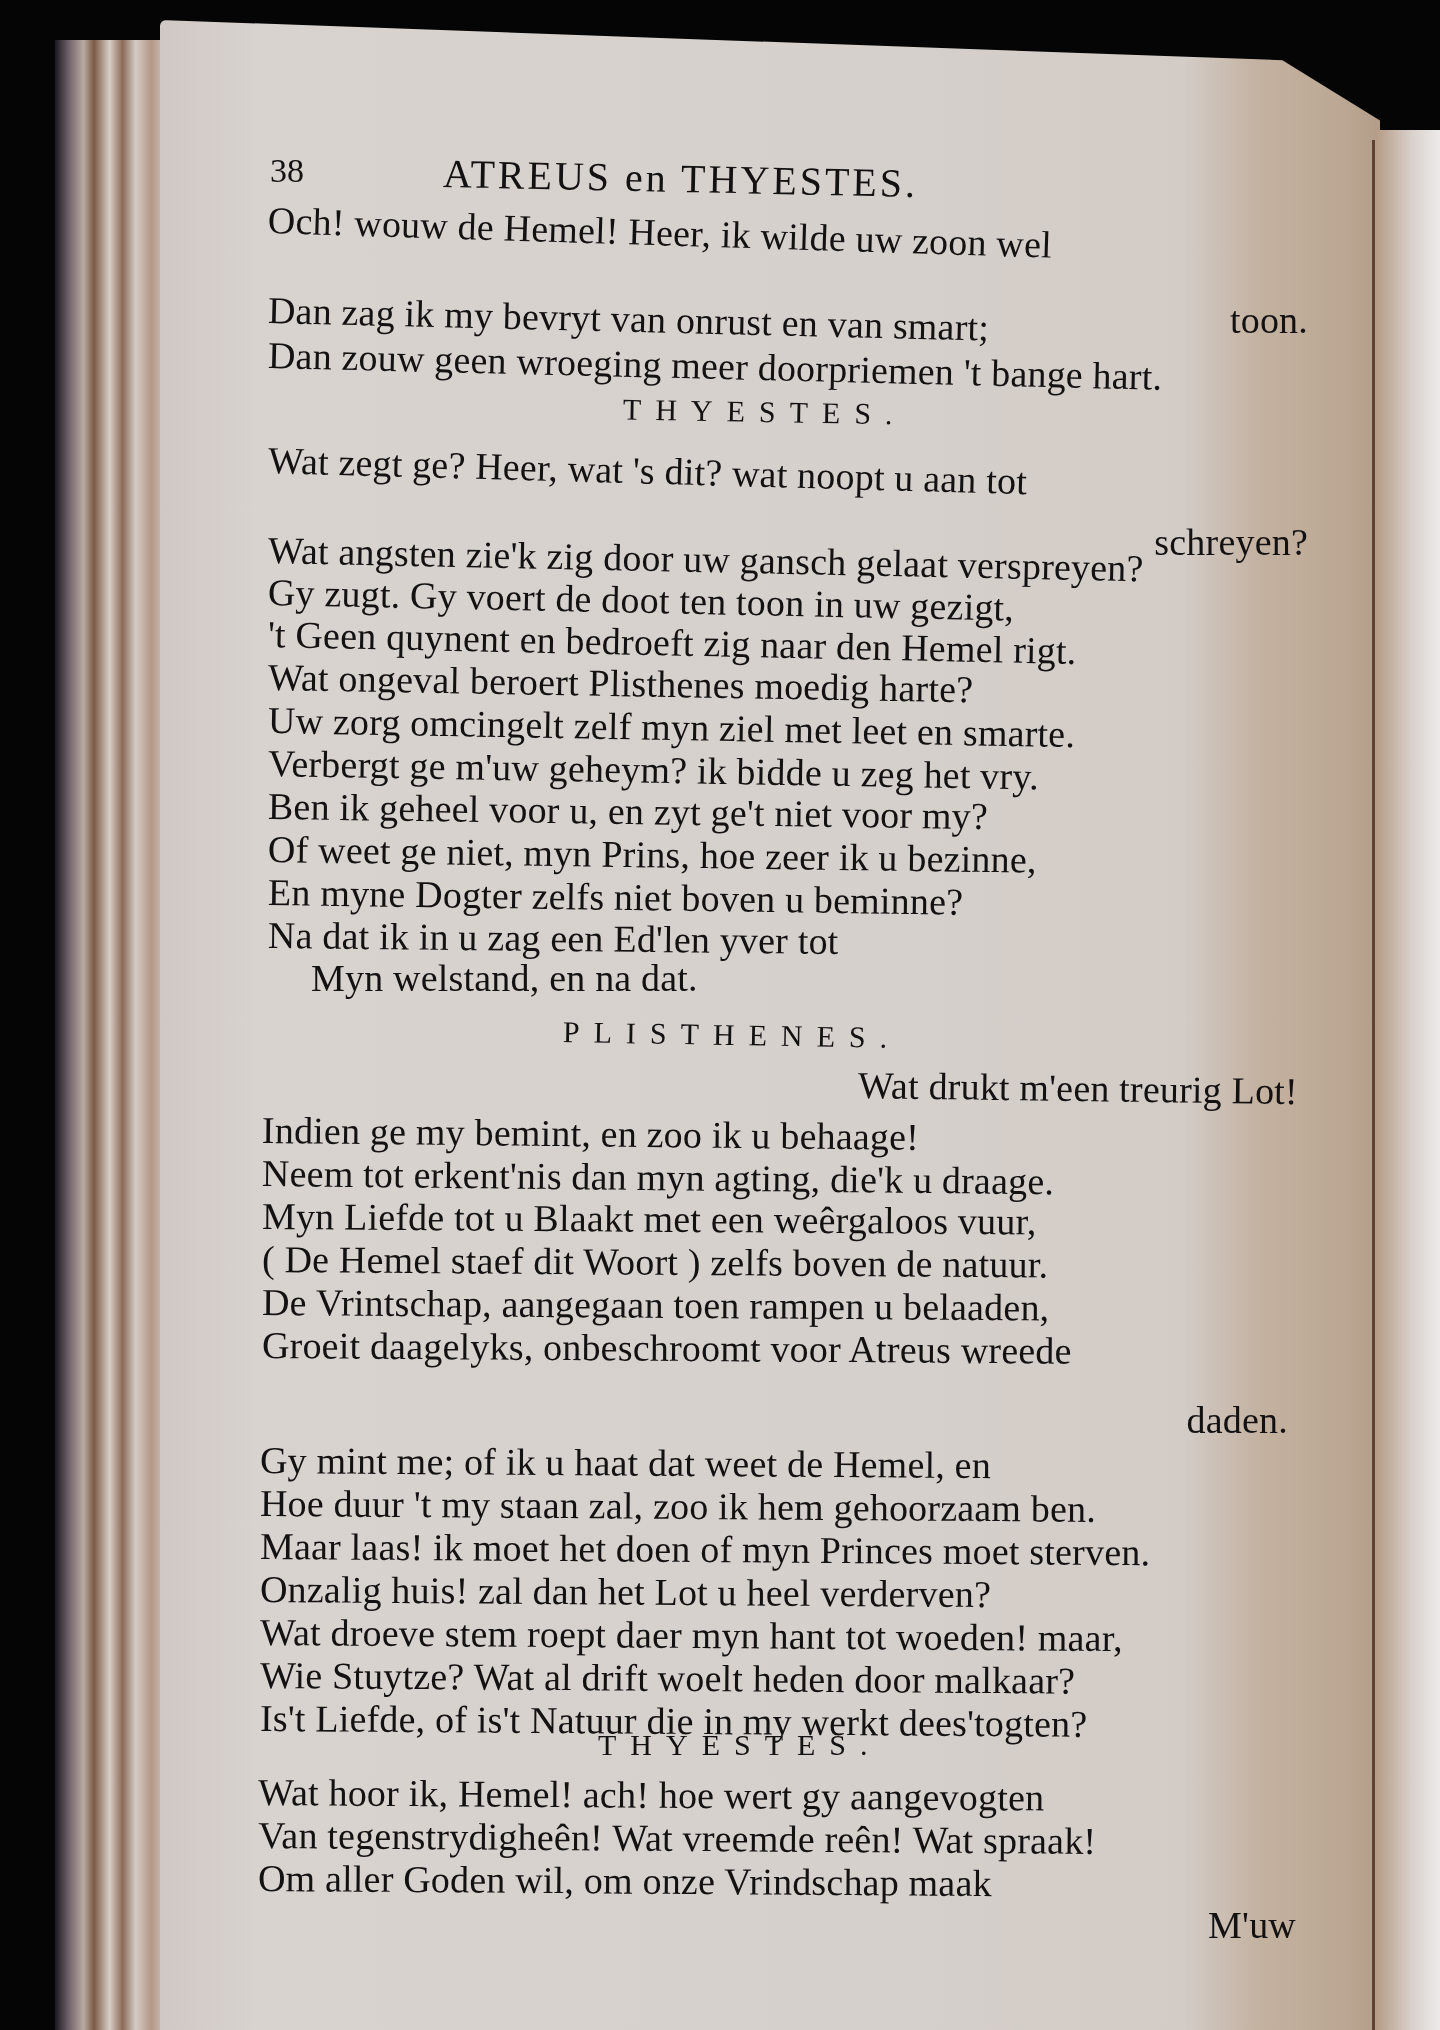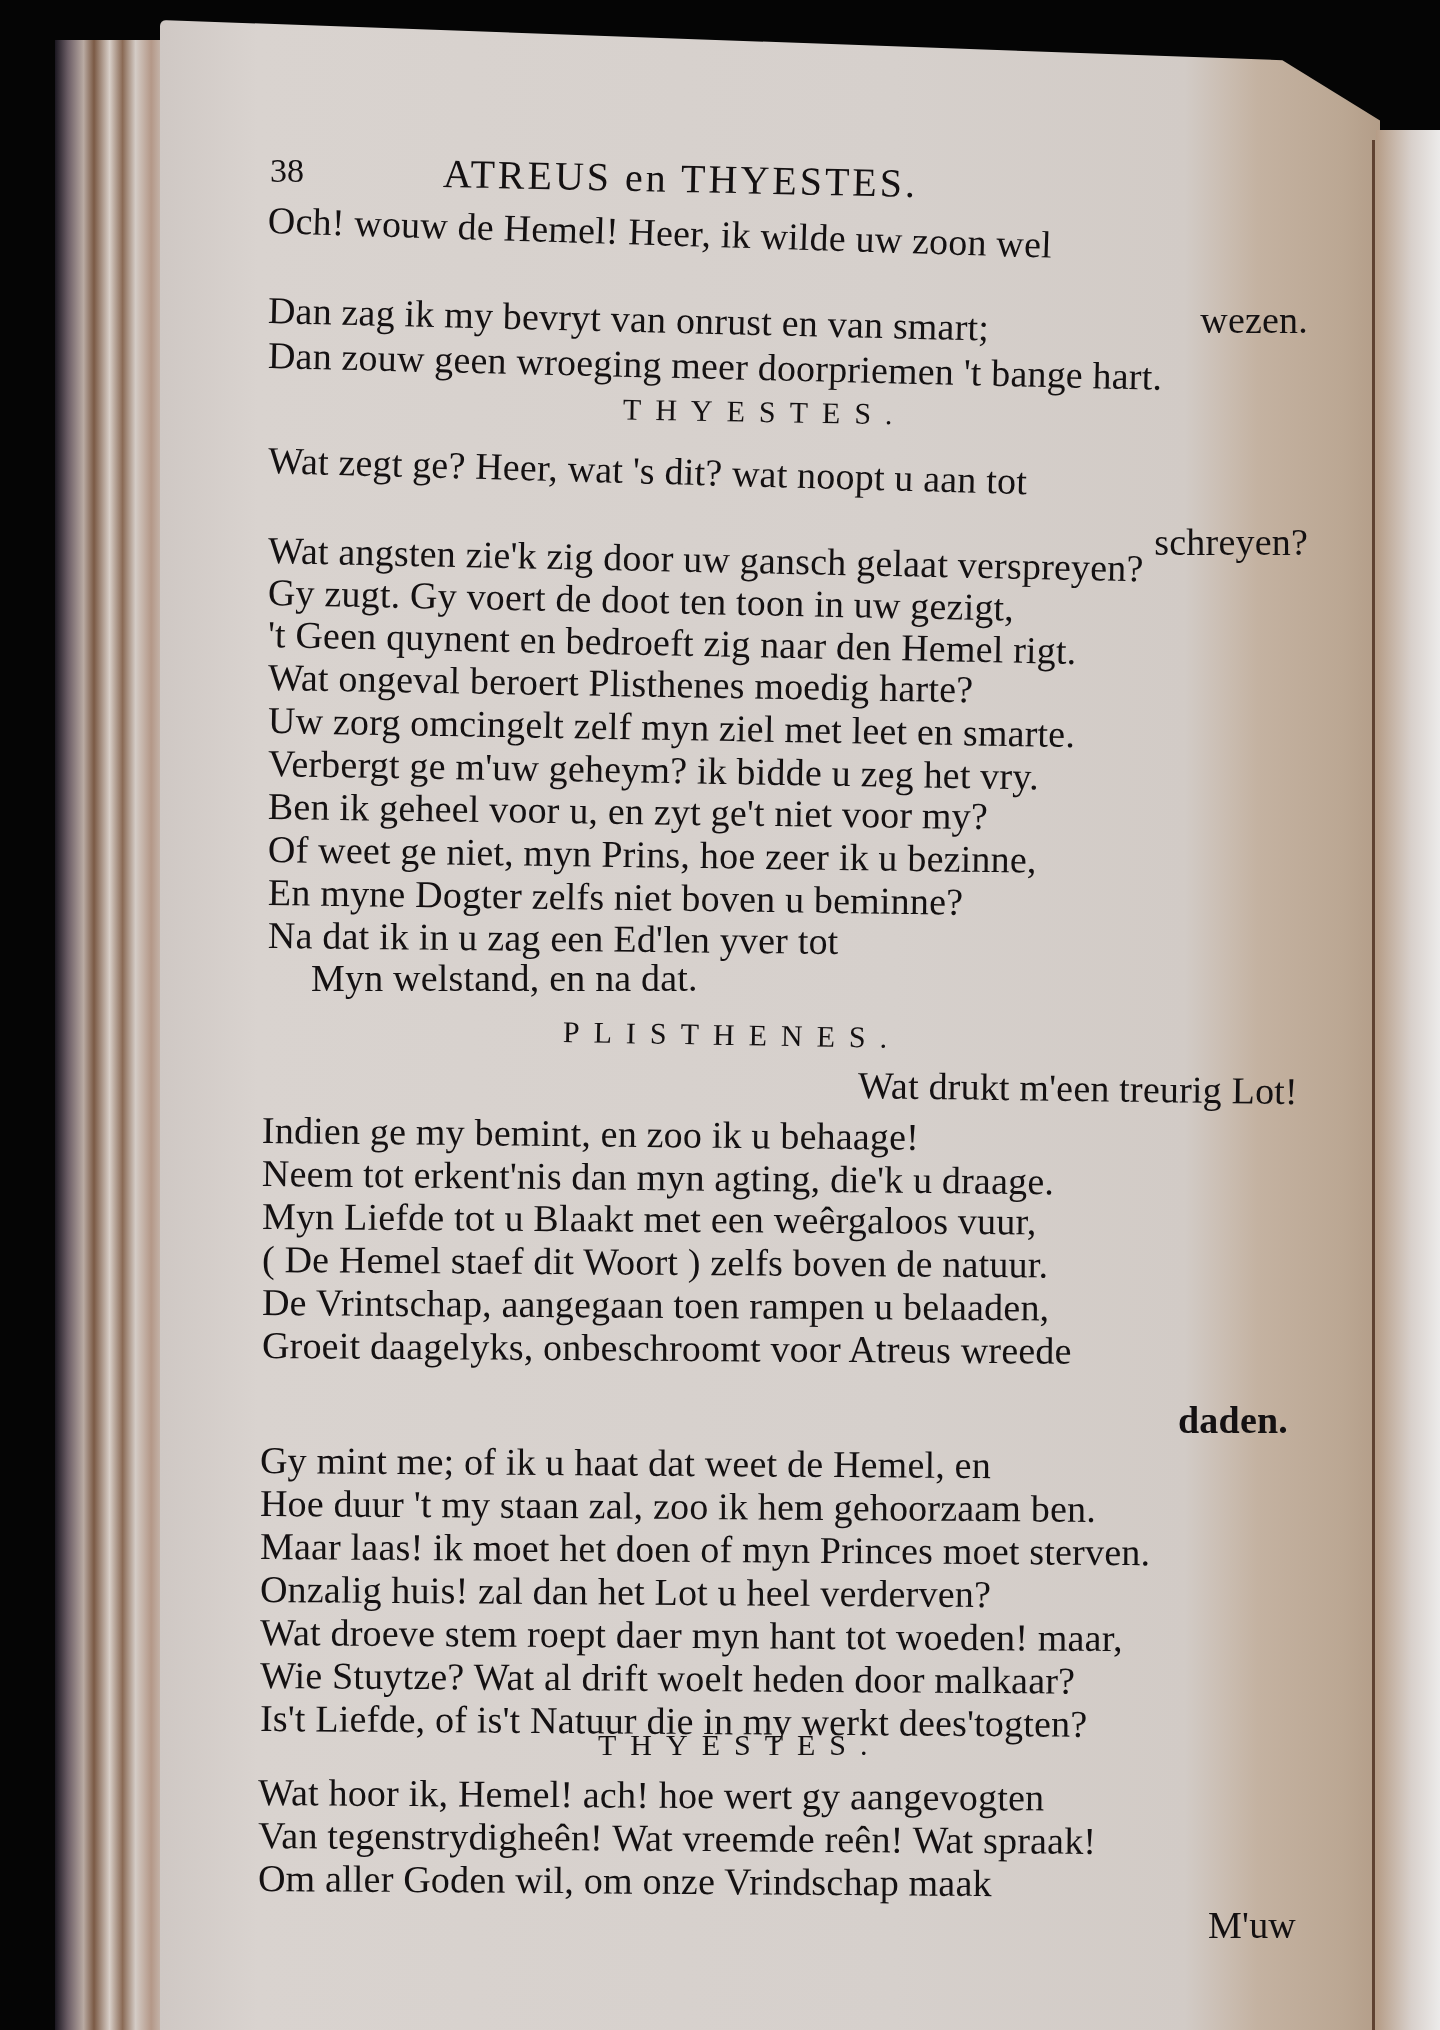--- a/index.html
+++ b/index.html
@@ -26,21 +26,21 @@
 <div class="spine"></div>
 <div class="page"></div>
 <div class="gutter-line"></div>
 <div class="next-page"></div>
 
 <div class="text">
   <div class="pgno" style="left:2px;top:152px;">38</div>
   <div class="hdr" style="left:175px;top:150px;transform:rotate(1.2deg);transform-origin:left;">ATREUS en THYESTES.</div>
 
   <div class="ln" style="top:200px;transform:rotate(1.8deg);transform-origin:left;">Och! wouw de Hemel! Heer, ik wilde uw zoon wel</div>
-  <div class="ln r" style="top:300px;">wezen.</div>
+  <div class="ln r" style="top:300px;">toon.</div>
   <div class="ln" style="top:290px;transform:rotate(1.4deg);transform-origin:left;">Dan zag ik my bevryt van onrust en van smart;</div>
   <div class="ln" style="top:335px;transform:rotate(1.4deg);transform-origin:left;">Dan zouw geen wroeging meer doorpriemen 't bange hart.</div>
   <div class="spk" style="left:355px;top:395px;transform:rotate(1deg);">THYESTES.</div>
   <div class="ln" style="top:440px;transform:rotate(1.6deg);transform-origin:left;">Wat zegt ge? Heer, wat 's dit? wat noopt u aan tot</div>
   <div class="ln r" style="top:522px;margin-left:32px;">schreyen?</div>
   <div class="ln" style="top:530px;transform:rotate(1.2deg);transform-origin:left;">Wat angsten zie'k zig door uw gansch gelaat verspreyen?</div>
   <div class="ln" style="top:572px;transform:rotate(1.2deg);transform-origin:left;">Gy zugt. Gy voert de doot ten toon in uw gezigt,</div>
   <div class="ln" style="top:614px;transform:rotate(1.2deg);transform-origin:left;">'t Geen quynent en bedroeft zig naar den Hemel rigt.</div>
   <div class="ln" style="top:657px;transform:rotate(1deg);transform-origin:left;">Wat ongeval beroert Plisthenes moedig harte?</div>
   <div class="ln" style="top:700px;transform:rotate(1deg);transform-origin:left;">Uw zorg omcingelt zelf myn ziel met leet en smarte.</div>
@@ -51,21 +51,21 @@
   <div class="ln" style="top:915px;transform:rotate(0.6deg);transform-origin:left;">Na dat ik in u zag een Ed'len yver tot</div>
   <div class="ln" style="top:958px;margin-left:43px;">Myn welstand, en na dat.</div>
   <div class="spk" style="left:295px;top:1018px;transform:rotate(1deg);">PLISTHENES.</div>
   <div class="ln r" style="top:1068px;right:10px;transform:rotate(0.8deg);">Wat drukt m'een treurig Lot!</div>
   <div class="ln" style="top:1110px;left:-6px;transform:rotate(0.6deg);transform-origin:left;">Indien ge my bemint, en zoo ik u behaage!</div>
   <div class="ln" style="top:1153px;left:-6px;transform:rotate(0.6deg);transform-origin:left;">Neem tot erkent'nis dan myn agting, die'k u draage.</div>
   <div class="ln" style="top:1196px;left:-6px;transform:rotate(0.4deg);transform-origin:left;">Myn Liefde tot u Blaakt met een weêrgaloos vuur,</div>
   <div class="ln" style="top:1239px;left:-6px;transform:rotate(0.4deg);transform-origin:left;">( De Hemel staef dit Woort ) zelfs boven de natuur.</div>
   <div class="ln" style="top:1282px;left:-6px;transform:rotate(0.4deg);transform-origin:left;">De Vrintschap, aangegaan toen rampen u belaaden,</div>
   <div class="ln" style="top:1325px;left:-6px;transform:rotate(0.4deg);transform-origin:left;">Groeit daagelyks, onbeschroomt voor Atreus wreede</div>
-  <div class="ln r" style="top:1400px;right:20px;font-weight:bold;">daden.</div>
+  <div class="ln r" style="top:1400px;right:20px;">daden.</div>
   <div class="ln" style="top:1440px;left:-8px;transform:rotate(0.4deg);transform-origin:left;">Gy mint me; of ik u haat dat weet de Hemel, en</div>
   <div class="ln" style="top:1483px;left:-8px;transform:rotate(0.4deg);transform-origin:left;">Hoe duur 't my staan zal, zoo ik hem gehoorzaam ben.</div>
   <div class="ln" style="top:1526px;left:-8px;transform:rotate(0.4deg);transform-origin:left;">Maar laas! ik moet het doen of myn Princes moet sterven.</div>
   <div class="ln" style="top:1569px;left:-8px;transform:rotate(0.4deg);transform-origin:left;">Onzalig huis! zal dan het Lot u heel verderven?</div>
   <div class="ln" style="top:1612px;left:-8px;transform:rotate(0.4deg);transform-origin:left;">Wat droeve stem roept daer myn hant tot woeden! maar,</div>
   <div class="ln" style="top:1655px;left:-8px;transform:rotate(0.4deg);transform-origin:left;">Wie Stuytze? Wat al drift woelt heden door malkaar?</div>
   <div class="ln" style="top:1698px;left:-8px;transform:rotate(0.4deg);transform-origin:left;">Is't Liefde, of is't Natuur die in my werkt dees'togten?</div>
   <div class="spk" style="left:330px;top:1728px;">THYESTES.</div>
   <div class="ln" style="top:1772px;left:-10px;transform:rotate(0.4deg);transform-origin:left;">Wat hoor ik, Hemel! ach! hoe wert gy aangevogten</div>
   <div class="ln" style="top:1815px;left:-10px;transform:rotate(0.4deg);transform-origin:left;">Van tegenstrydigheên! Wat vreemde reên! Wat spraak!</div>

